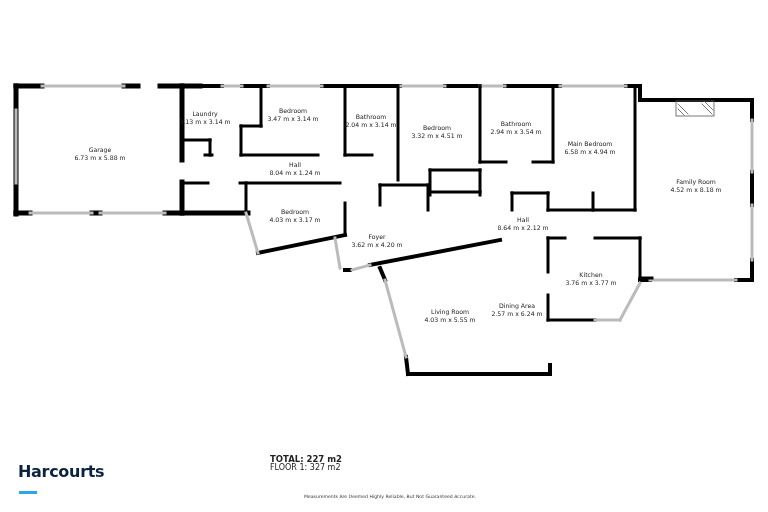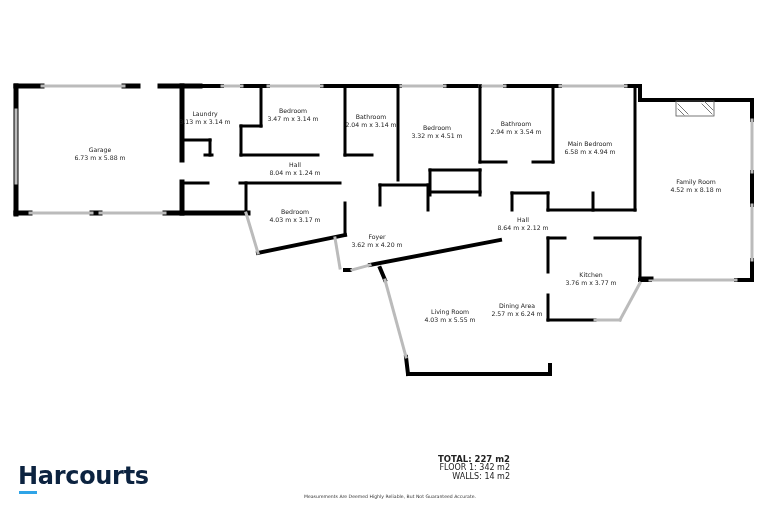--- a/index.html
+++ b/index.html
@@ -1,24 +1,24 @@
 <!DOCTYPE html>
 <html><head>
   <meta charset="utf-8">
   <style>
     html, body { margin: 0; padding: 0; background: #ffffff; }
     body { width: 768px; height: 512px; position: relative; overflow: hidden; font-family: "DejaVu Sans", sans-serif; }
     #plan { position: absolute; left: 0; top: 0; width: 768px; height: 512px; }
     .room-label { position: absolute; text-align: center; font-size: 6.2px; color: #222; line-height: 8px; white-space: nowrap; transform: translateX(-50%); }
     .room-label span { display: block; }
-    .summary { position: absolute; left: 270px; top: 455px; width: 240px; text-align: right; color: #222; }
+    .summary { position: absolute; left: 270px; top: 455px; width: 240px; text-align: left; color: #222; }
     .summary .total { font-weight: bold; font-size: 8.5px; line-height: 9px; }
     .summary .line { font-size: 8px; line-height: 8.5px; }
     .disclaimer { position: absolute; left: 270px; top: 494px; width: 240px; text-align: center; font-size: 4.6px; color: #333; }
-    .logo { position: absolute; left: 18px; top: 462px; font-family: "DejaVu Sans", sans-serif; font-weight: bold; font-size: 24px; color: #0c2340; letter-spacing: -0.3px; }
+    .logo { position: absolute; left: 18px; top: 462px; font-family: "DejaVu Sans", sans-serif; font-weight: bold; font-size: 16px; color: #0c2340; letter-spacing: -0.3px; }
     .logo-bar { position: absolute; left: 19px; top: 491px; width: 18px; height: 3px; background: #2fa4e7; }
   </style>
 </head>
 <body>
 
 <svg id="plan" viewBox="0 0 768 512" xmlns="http://www.w3.org/2000/svg">
   <g stroke="#000" stroke-linecap="square" fill="none">
 
     <g stroke-width="5">
       <line x1="16" y1="86" x2="16" y2="214"></line>
@@ -189,19 +189,18 @@
   <span>Living Room</span>
   <span>4.03 m x 5.55 m</span>
 </div>
 <div class="room-label" style="left:517px;top:302px;">
   <span>Dining Area</span>
   <span>2.57 m x 6.24 m</span>
 </div>
 
 <div class="summary">
   <div class="total">TOTAL: 227 m2</div>
-  <div class="line">FLOOR 1: 342 m2</div>
-  <div class="line">WALLS: 14 m2</div>
+  <div class="line">FLOOR 1: 327 m2</div>
 </div>
 <div class="disclaimer">Measurements Are Deemed Highly Reliable, But Not Guaranteed Accurate.</div>
 
 <div class="logo">Harcourts</div>
 <div class="logo-bar"></div>
 
 </body></html>

